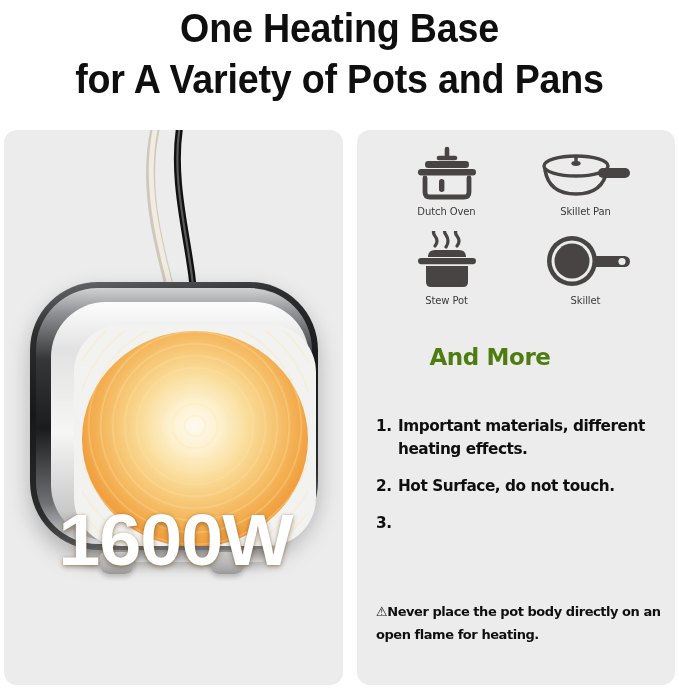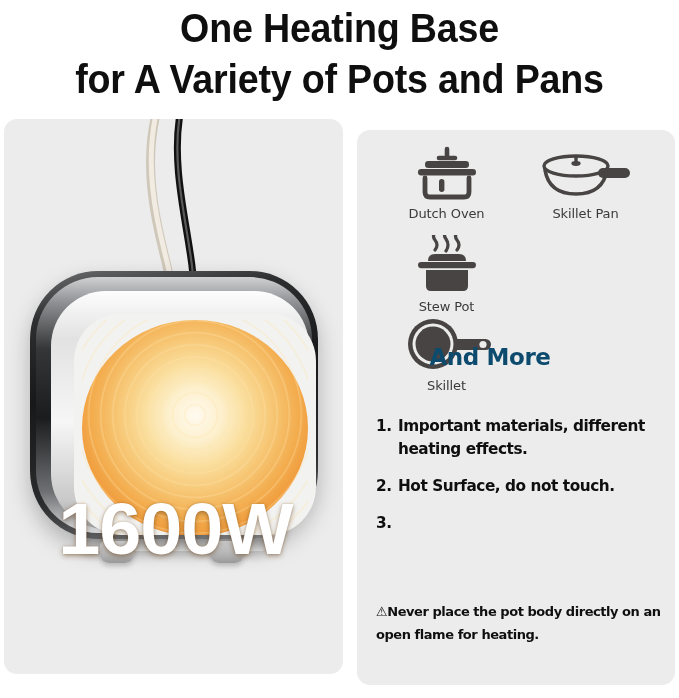--- a/index.html
+++ b/index.html
@@ -35,21 +35,21 @@
   }
   .headline .hl-line { display: block; white-space: nowrap; }
   .headline .hl-1 { padding-top: 3px; }
 
   
   .panel {
     position: absolute;
     background: #ececec;
     border-radius: 13px;
   }
-  #left-panel  { left: 4px;   top: 119px; width: 339px; height: 555px; overflow: hidden; }
+  #left-panel  { left: 4px;   top: 130px; width: 339px; height: 555px; overflow: hidden; }
   #right-panel { left: 357px; top: 130px; width: 318px; height: 555px; }
   .cord-curve {
     position: absolute;
     left: 0; top: 0; width: 339px; height: 300px;
     pointer-events: none;
   }
 
   .base-wrap {
     position: absolute;
     left: 26px;
@@ -177,34 +177,34 @@
     text-align: center;
   }
   .icon-art {
     height: 62px;
     display: flex;
     align-items: center;
     justify-content: center;
   }
   .icon-label {
     margin-top: 2px;
-    font-size: 13px;
+    font-size: 10px;
     color: #3a3a3a;
     font-family: "DejaVu Sans", sans-serif;
     letter-spacing: -0.1px;
   }
 
   
   .notes-title {
     position: absolute;
     left: 0;
     top: 213px;
     width: 266px;
     text-align: center;
-    color: #0c4a6e;
+    color: #4d7c0f;
     font-family: "DejaVu Sans", sans-serif;
     font-weight: bold;
     font-size: 23px;
     line-height: 29px;
     letter-spacing: -0.4px;
   }
   .notes-title span { display: block; }
 
   .notes-list {
     position: absolute;
@@ -310,21 +310,21 @@
               <line x1="40" y1="13" x2="40" y2="18"></line>
             </g>
             <ellipse cx="40" cy="19.5" rx="4.6" ry="2.4" fill="#474443"></ellipse>
             <path d="M9 26 Q13 50 40 50 Q67 50 71 26" fill="none" stroke="#474443" stroke-width="3.6" stroke-linecap="round"></path>
           </svg>
         </div>
         <div class="icon-label">Skillet Pan</div>
       </div>
     </div>
 
-    <div class="icon-row" style="margin-top:14px;flex-direction:column;">
+    <div class="icon-row" style="margin-top:14px;">
       <div class="icon-cell">
         <div class="icon-art">
           <svg width="74" height="62" viewBox="0 0 74 62">
             <g fill="none" stroke="#474443" stroke-width="3.2" stroke-linecap="round">
               <path d="M25 15 Q29 10 25 5 Q22 1 25 -2"></path>
               <path d="M36 16 Q40 10 36 4 Q33 0 36 -3"></path>
               <path d="M47 15 Q51 10 47 5 Q44 1 47 -2"></path>
             </g>
             <path d="M18 26 Q18 19 25 19 L49 19 Q56 19 56 26 Z" fill="#474443"></path>
             <rect x="8" y="27" width="58" height="6.2" rx="3.1" fill="#474443"></rect>

